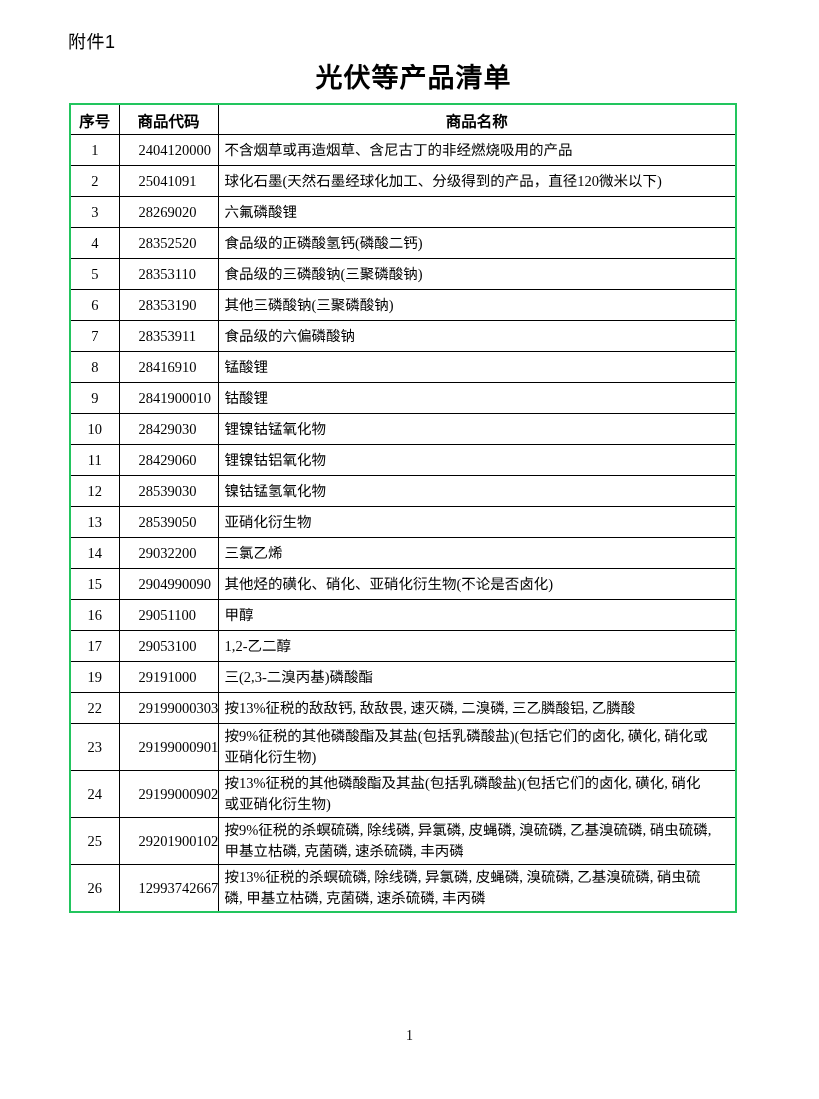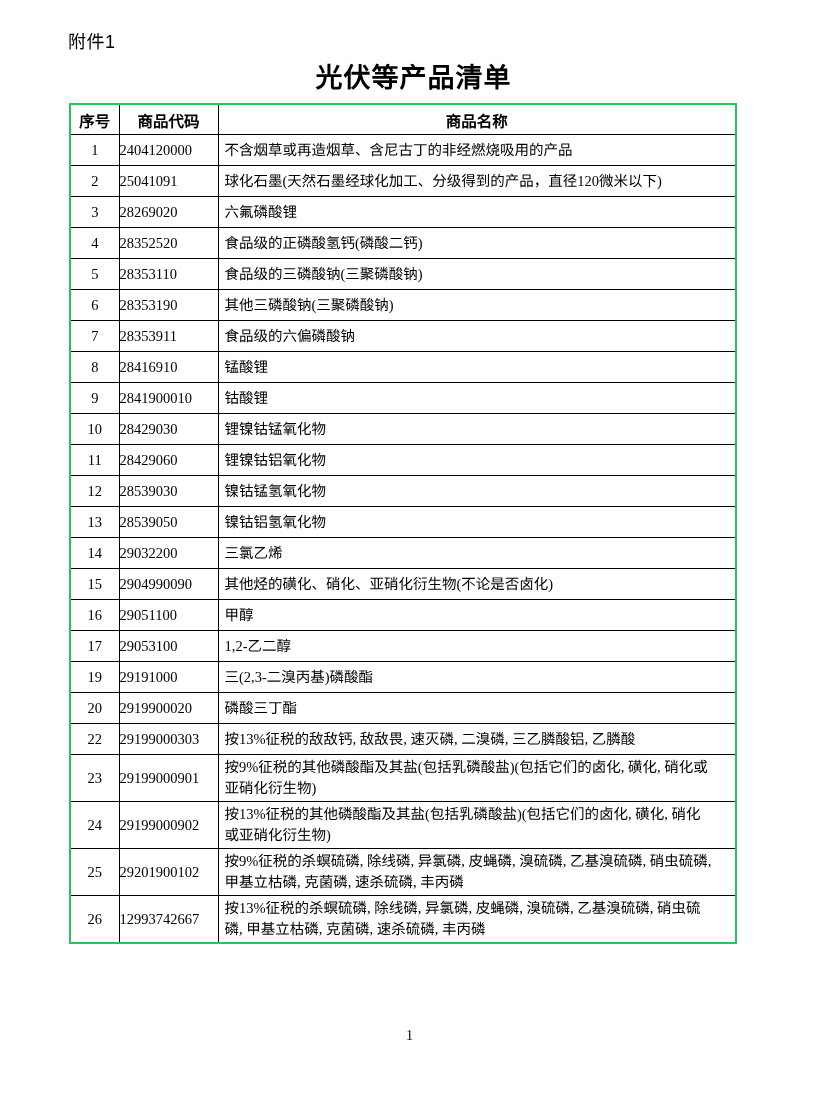--- a/index.html
+++ b/index.html
@@ -63,21 +63,21 @@
     height: 26px;
     font-size: 14.5px;
     line-height: 21px;
     padding: 2px 3px;
   }
   td.cell-no {
     text-align: center;
   }
   td.cell-code {
     text-align: left;
-    padding-left: 0;
+    padding-left: 19px;
   }
   td.cell-name {
     text-align: left;
     padding-left: 6px;
     padding-right: 20px;
   }
   .page-number {
     position: absolute;
     left: 0;
     right: 0;
@@ -166,21 +166,21 @@
           <td class="cell-name">锂镍钴铝氧化物</td>
         </tr>
         <tr>
           <td class="cell-no">12</td>
           <td class="cell-code">28539030</td>
           <td class="cell-name">镍钴锰氢氧化物</td>
         </tr>
         <tr>
           <td class="cell-no">13</td>
           <td class="cell-code">28539050</td>
-          <td class="cell-name">镍钴铝氢氧化物</td>
+          <td class="cell-name">亚硝化衍生物</td>
         </tr>
         <tr>
           <td class="cell-no">14</td>
           <td class="cell-code">29032200</td>
           <td class="cell-name">三氯乙烯</td>
         </tr>
         <tr>
           <td class="cell-no">15</td>
           <td class="cell-code">2904990090</td>
           <td class="cell-name">其他烃的磺化、硝化、亚硝化衍生物(不论是否卤化)</td>
@@ -194,25 +194,20 @@
           <td class="cell-no">17</td>
           <td class="cell-code">29053100</td>
           <td class="cell-name">1,2-乙二醇</td>
         </tr>
         <tr>
           <td class="cell-no">19</td>
           <td class="cell-code">29191000</td>
           <td class="cell-name">三(2,3-二溴丙基)磷酸酯</td>
         </tr>
         <tr>
-          <td class="cell-no">20</td>
-          <td class="cell-code">2919900020</td>
-          <td class="cell-name">磷酸三丁酯</td>
-        </tr>
-        <tr>
           <td class="cell-no">22</td>
           <td class="cell-code">29199000303</td>
           <td class="cell-name">按13%征税的敌敌钙, 敌敌畏, 速灭磷, 二溴磷, 三乙膦酸铝, 乙膦酸</td>
         </tr>
         <tr>
           <td class="cell-no">23</td>
           <td class="cell-code">29199000901</td>
           <td class="cell-name">按9%征税的其他磷酸酯及其盐(包括乳磷酸盐)(包括它们的卤化, 磺化, 硝化或亚硝化衍生物)</td>
         </tr>
         <tr>

